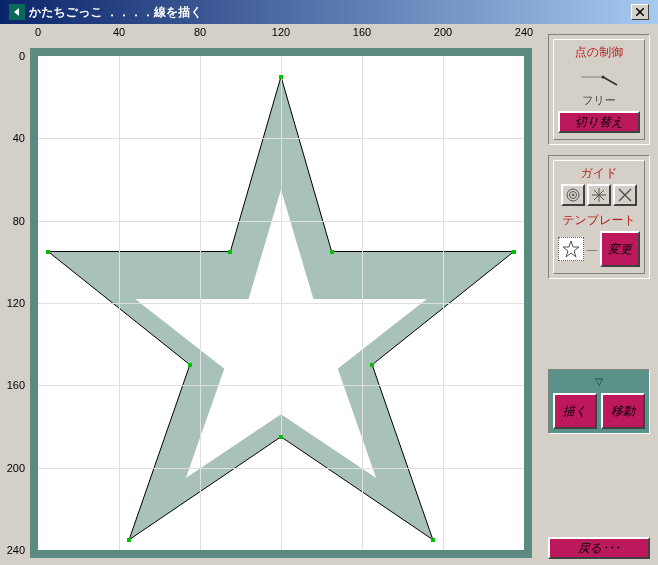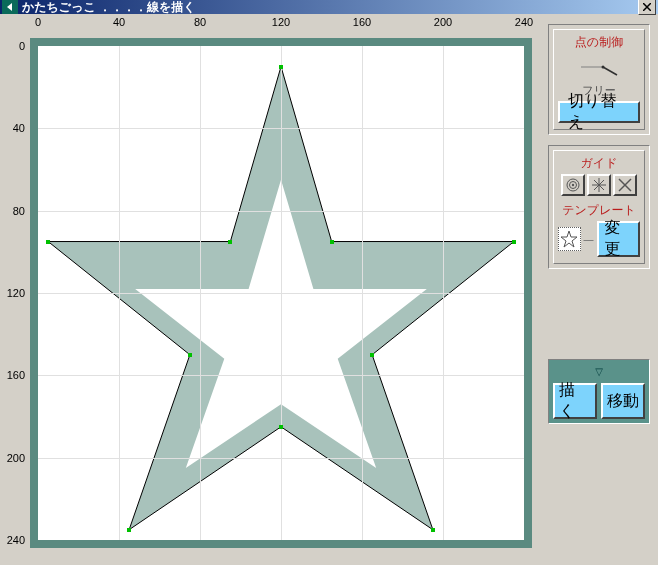--- a/index.html
+++ b/index.html
@@ -5,26 +5,26 @@
   * { box-sizing: border-box; margin: 0; padding: 0; }
   body {
     font-family: "MS UI Gothic", "Meiryo", sans-serif;
     font-size: 12px;
     background: #d4d0c8;
     width: 658px;
     height: 565px;
     overflow: hidden;
   }
   .titlebar {
-    height: 14px;
+    height: 24px;
     background: linear-gradient(to right, #0a246a, #a6caf0);
     color: #fff;
     display: flex;
     align-items: center;
-    padding: 0 2px;
+    padding: 0 9px;
   }
   .titlebar-icon {
     width: 16px; height: 16px;
     background: #0a6a5a;
     display: flex; align-items: center; justify-content: center;
     margin-right: 4px;
   }
   .titlebar-icon svg { display: block; }
   .titlebar-title { flex: 1; font-weight: bold; font-size: 12px; }
   .titlebar-close {
@@ -129,27 +129,28 @@
     text-align: center;
     font-size: 12px;
     color: #b91c1c;
     margin-bottom: 2px;
   }
   .btn {
     display: inline-flex;
     align-items: center;
     justify-content: center;
     height: 22px;
-    background: #7dd3fc;
+    background: #be185d;
     border: 2px solid;
     border-color: #fff #404040 #404040 #fff;
-    font-size: 16px;
+    font-size: 12px;
     padding: 0 8px;
     cursor: default;
     color: #000;
+    font-style: italic;
   }
   .btn-full { width: 100%; display:flex; }
   .icon-row {
     display: flex;
     justify-content: center;
     gap: 2px;
     margin-top: 2px;
   }
   .icon-btn {
     width: 24px; height: 22px;
@@ -334,15 +335,16 @@
     <div class="draw-panel">
       <div class="draw-top">▽</div>
       <div class="draw-inner">
         <div class="btn btn-half">描く</div>
         <div class="btn btn-half">移動</div>
       </div>
     </div>
 
     <div class="spacer"></div>
 
+    <div class="btn btn-full">戻る･･･</div>
 
   </div>
 </div>
 
 </body></html>

